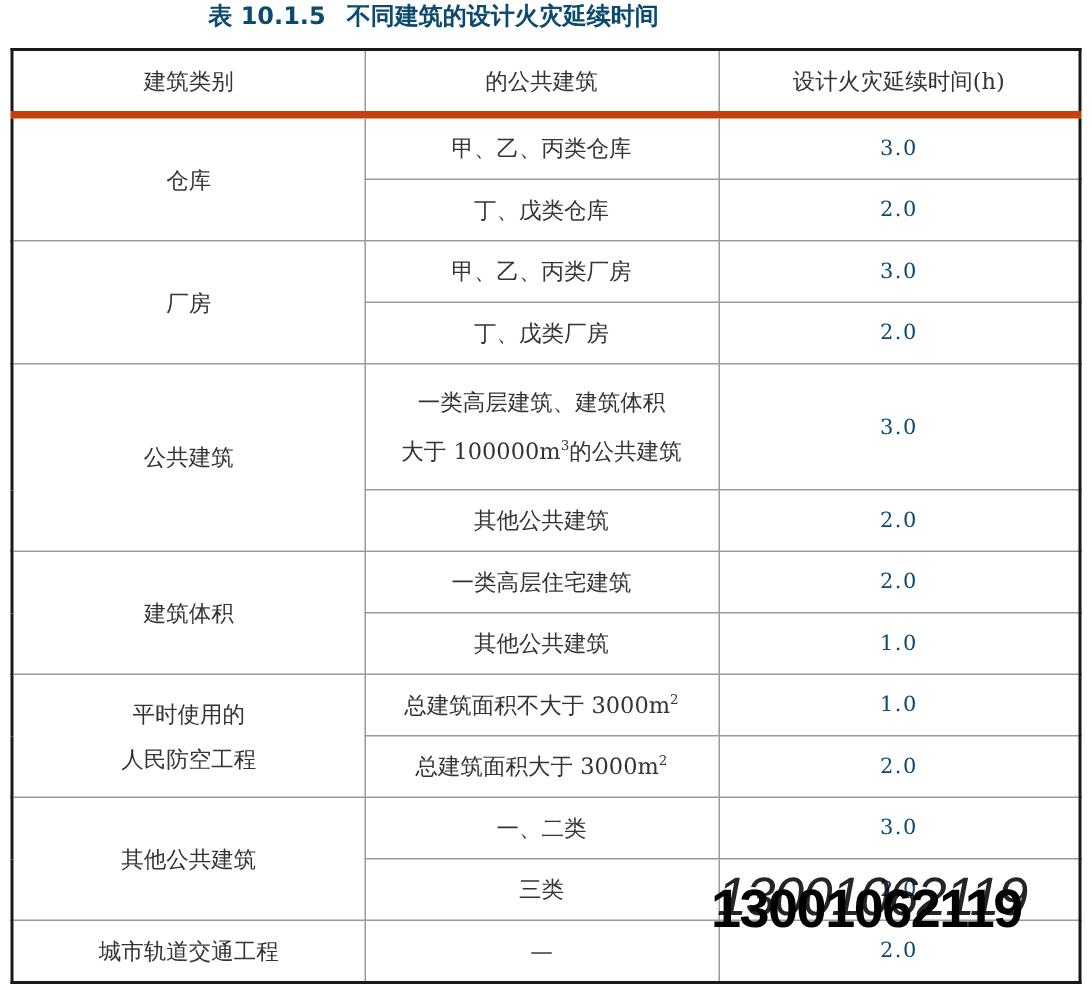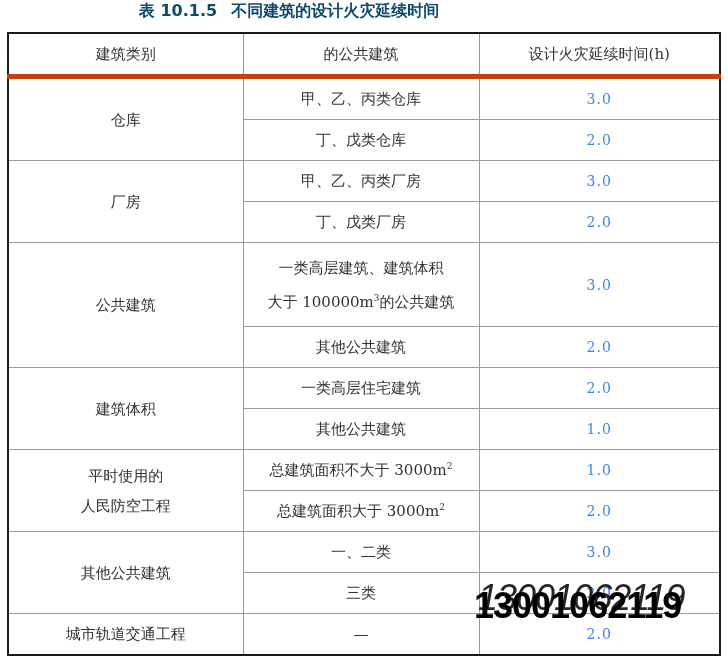--- a/index.html
+++ b/index.html
@@ -13,21 +13,21 @@
                border-collapse: collapse; table-layout: fixed;
                border: 2px solid #1a1a1a; }
   table.spec col.c1 { width: 235px; }
   table.spec col.c2 { width: 236px; }
   table.spec col.c3 { width: 241px; }
   table.spec th, table.spec td { border: 1px solid #9a9a9a; text-align: center; vertical-align: middle;
                font-weight: normal; font-size: 15px; padding: 0; color: #333; }
   table.spec th { height: 40px; border-bottom: 5px solid #c2410c; }
   table.spec td { height: 40px; }
   table.spec td.tall { height: 83px; line-height: 30px; }
-  table.spec td.val { color: #3b82f6; font-family: "DejaVu Serif", serif; letter-spacing: 1px; font-size: 14px; }
+  table.spec td.val { color: #0c4a6e; font-family: "DejaVu Serif", serif; letter-spacing: 1px; font-size: 14px; }
   table.spec td.cat { line-height: 30px; }
   sup { font-size: 9px; vertical-align: 6px; }
   .overlay { position: absolute; left: 474px; top: 586px; font-size: 36px; font-weight: bold;
              color: #000; font-family: "Liberation Sans", "DejaVu Sans", sans-serif; letter-spacing: -1px; line-height: 40px; }
   .overlay.ghost { top: 578px; left: 478px; font-weight: normal; opacity: 0.85; font-style: italic; }
 </style>
 </head>
 <body>
 
 <div class="caption">

